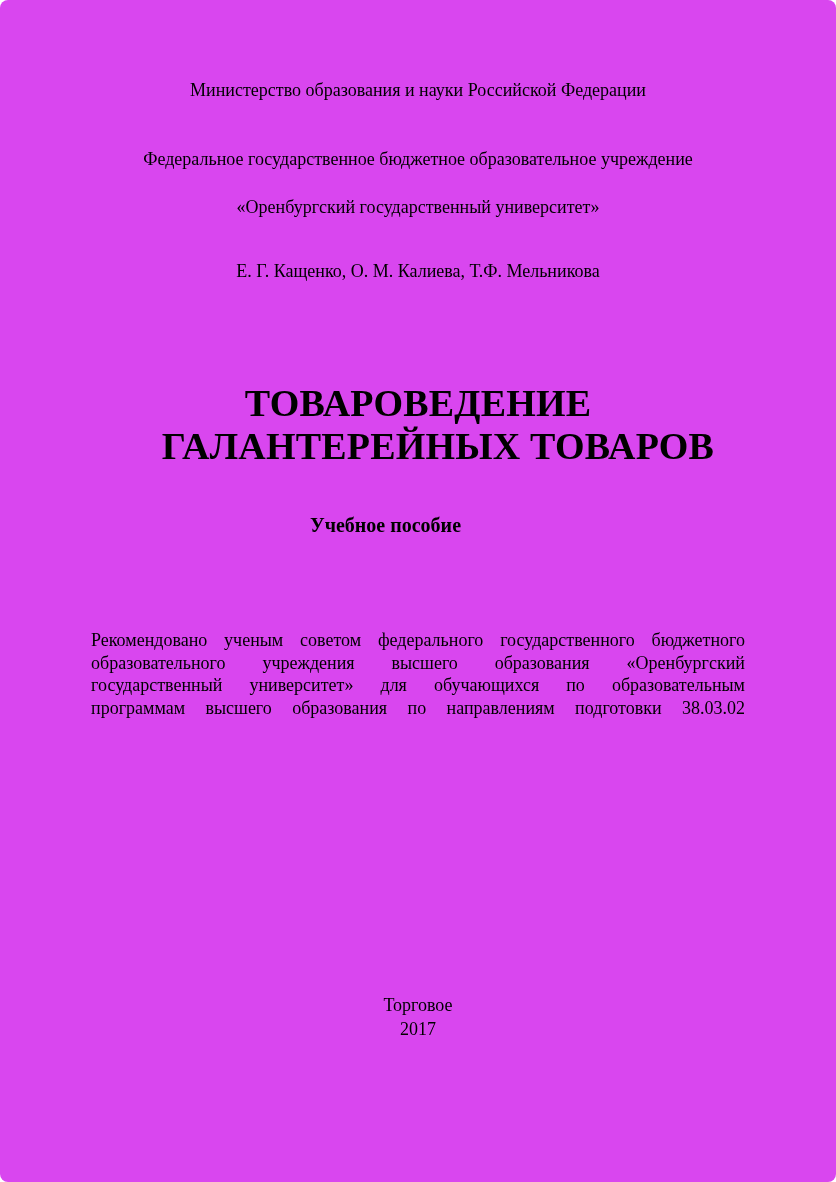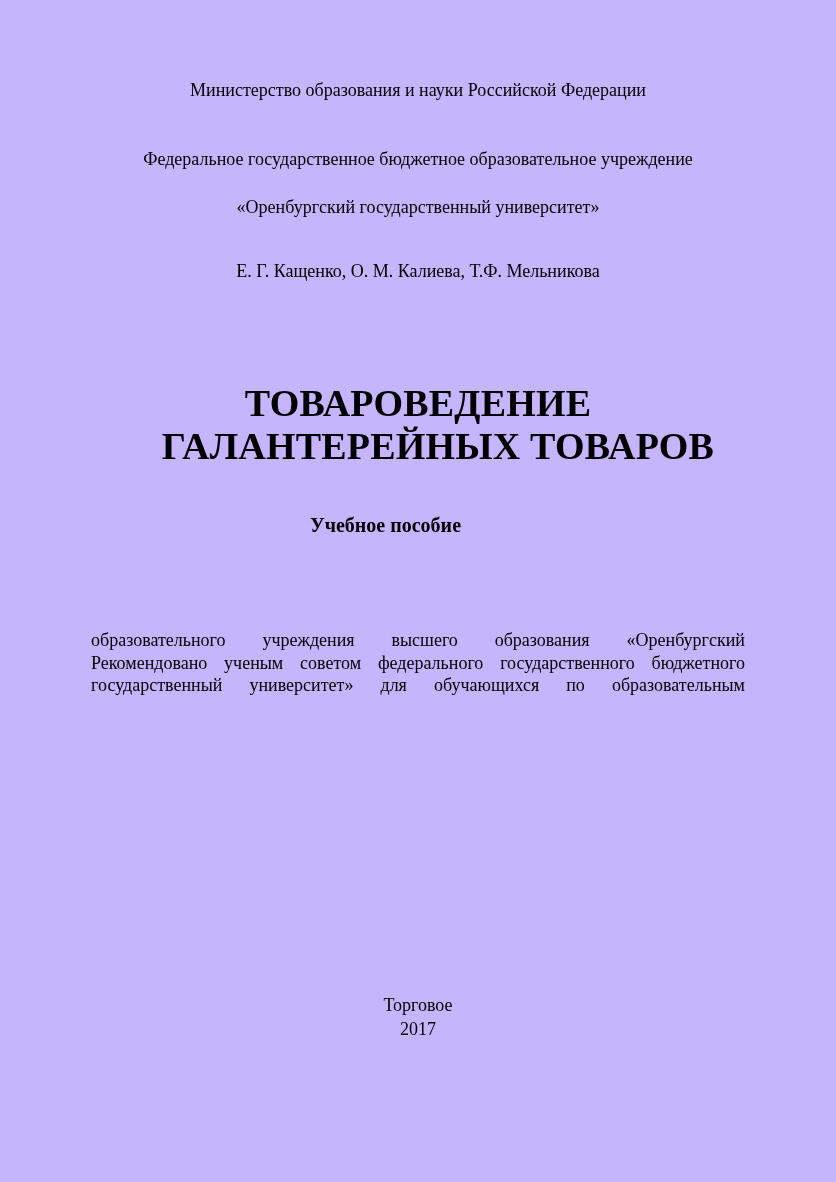--- a/index.html
+++ b/index.html
@@ -13,21 +13,22 @@
       position: relative;
       overflow: hidden;
       font-family: "Liberation Serif", "DejaVu Serif", serif;
       color: #000000;
     }
     .page {
       position: absolute;
       left: 0; top: 0;
       width: 836px;
       height: 1182px;
-      background: #c4b5fd;
+      background: #d946ef;
+      border-radius: 8px;
     }
     .center-line {
       position: absolute;
       left: 0;
       width: 836px;
       text-align: center;
       font-size: 18px;
       line-height: 24px;
       white-space: nowrap;
     }
@@ -95,21 +96,22 @@
   <div id="institution-3" class="center-line">«Оренбургский государственный университет»</div>
 
   <div id="authors" class="center-line">Е. Г. Кащенко, О. М. Калиева, Т.Ф. Мельникова</div>
 
   <div id="title-1" class="title">ТОВАРОВЕДЕНИЕ</div>
   <div id="title-2" class="title">ГАЛАНТЕРЕЙНЫХ ТОВАРОВ</div>
 
   <div id="subtitle">Учебное пособие</div>
 
   <div class="rec-block">
+    <span class="rec-line">Рекомендовано ученым советом федерального государственного бюджетного</span>
     <span class="rec-line">образовательного учреждения высшего образования «Оренбургский</span>
-    <span class="rec-line">Рекомендовано ученым советом федерального государственного бюджетного</span>
     <span class="rec-line">государственный университет» для  обучающихся по образовательным</span>
+    <span class="rec-line">программам высшего образования по направлениям подготовки 38.03.02</span>
   </div>
 
   <div id="city" class="center-line">Торговое</div>
   <div id="year" class="center-line">2017</div>
 
 </div>
 
 </body></html>

